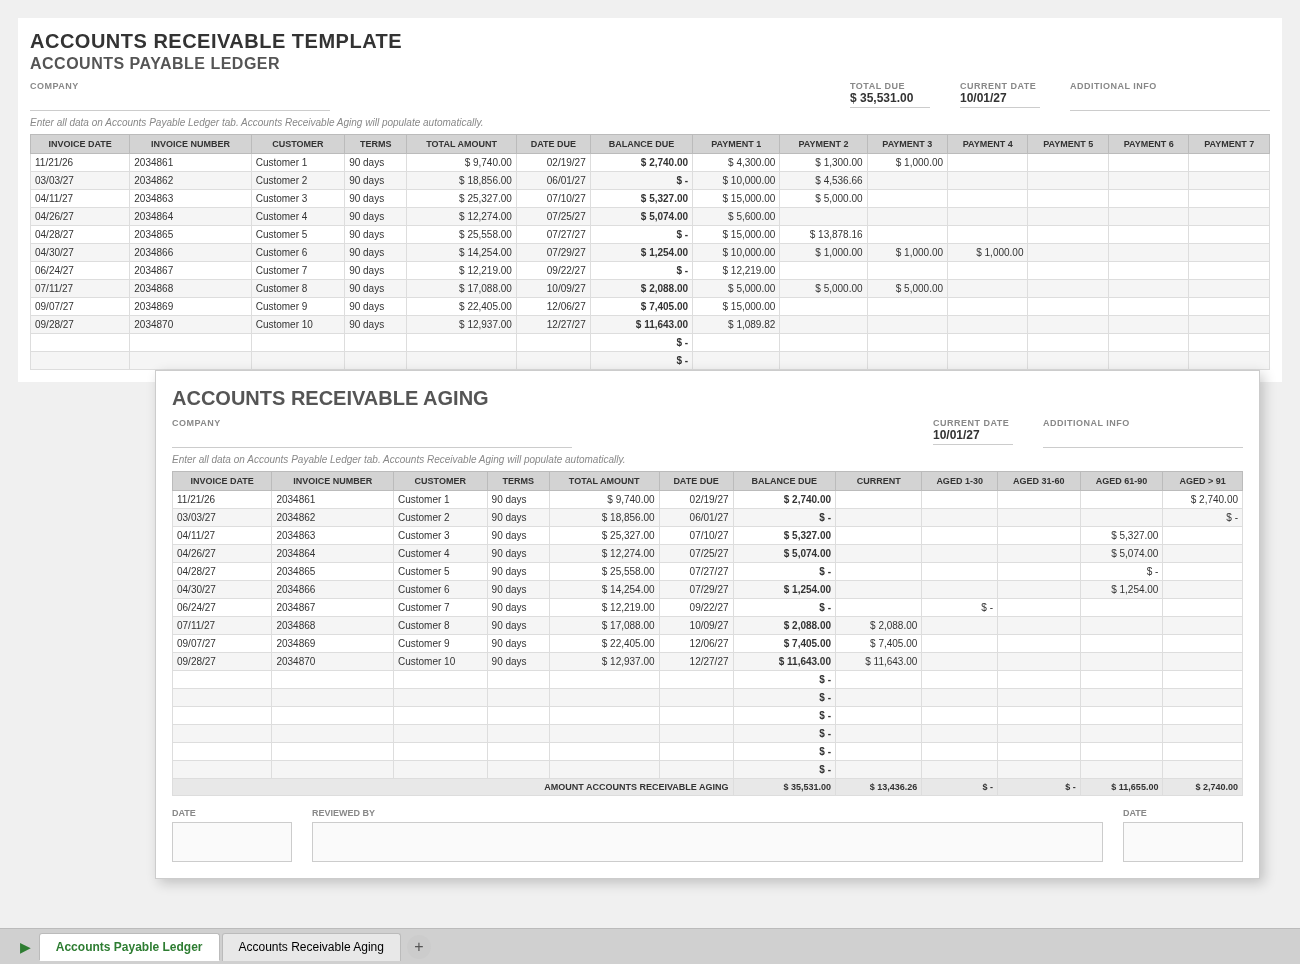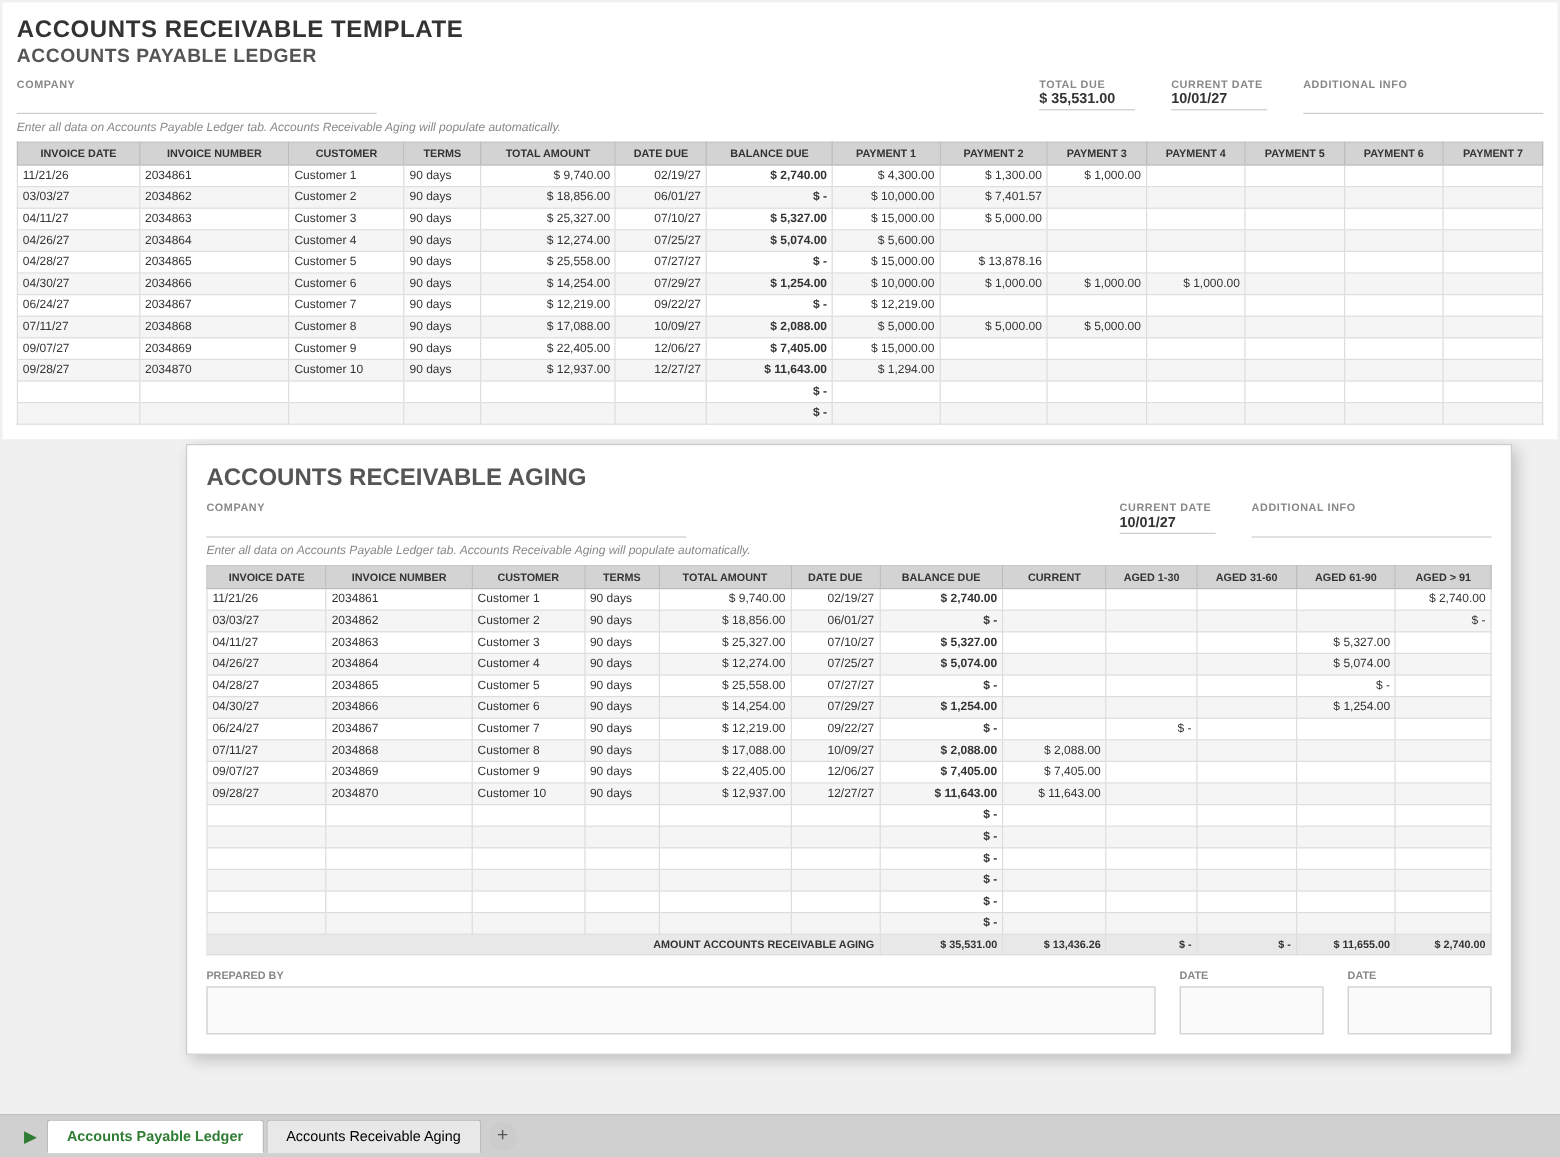--- a/index.html
+++ b/index.html
@@ -15,21 +15,21 @@
     }
     .tab {
       display: flex; align-items: center; height: 28px; padding: 0 16px;
       border: 1px solid #bbb; border-bottom: none; background: #e8e8e8;
       cursor: pointer; font-size: 12px; margin-right: 2px;
       border-radius: 3px 3px 0 0;
     }
     .tab.active { background: white; color: #2e7d32; font-weight: 600; border-bottom: 1px solid white; margin-bottom: -1px; }
     .tab-add { width: 24px; height: 24px; display: flex; align-items: center; justify-content: center; background: #ccc; border-radius: 50%; cursor: pointer; margin-left: 4px; font-size: 16px; color: #555; }
 
-    .main-content { flex: 1; padding: 2px; overflow-y: auto; padding-bottom: 50px; }
+    .main-content { flex: 1; padding: 18px; overflow-y: auto; padding-bottom: 50px; }
 
     
     .section-top { background: white; padding: 12px; margin-bottom: 0; }
 
     h1.doc-title { font-size: 20px; font-weight: 700; color: #333; margin-bottom: 2px; letter-spacing: 0.5px; }
     h2.section-title { font-size: 16px; font-weight: 700; color: #555; margin-bottom: 8px; letter-spacing: 0.5px; }
     h2.section-title-lg { font-size: 20px; font-weight: 700; color: #555; margin-bottom: 8px; }
     .meta-label { font-size: 9px; font-weight: 700; color: #888; text-transform: uppercase; letter-spacing: 0.5px; }
     .meta-value { font-size: 12px; font-weight: 600; color: #333; border-bottom: 1px solid #ccc; min-width: 80px; padding-bottom: 2px; }
 
@@ -136,21 +136,21 @@
             </tr>
             <tr>
               <td>03/03/27</td>
               <td>2034862</td>
               <td>Customer 2</td>
               <td>90 days</td>
               <td style="text-align: right;">$ 18,856.00</td>
               <td style="text-align: right;">06/01/27</td>
               <td class="bold-cell" style="text-align: right;">$ -</td>
               <td style="text-align: right;">$ 10,000.00</td>
-              <td style="text-align: right;">$ 7,401.57</td>
+              <td style="text-align: right;">$ 4,536.66</td>
               <td style="text-align: right;"></td>
               <td style="text-align: right;"></td>
               <td style="text-align: right;"></td>
               <td style="text-align: right;"></td>
               <td style="text-align: right;"></td>
             </tr>
             <tr>
               <td>04/11/27</td>
               <td>2034863</td>
               <td>Customer 3</td>
@@ -263,21 +263,21 @@
               <td style="text-align: right;"></td>
             </tr>
             <tr>
               <td>09/28/27</td>
               <td>2034870</td>
               <td>Customer 10</td>
               <td>90 days</td>
               <td style="text-align: right;">$ 12,937.00</td>
               <td style="text-align: right;">12/27/27</td>
               <td class="bold-cell" style="text-align: right;">$ 11,643.00</td>
-              <td style="text-align: right;">$ 1,294.00</td>
+              <td style="text-align: right;">$ 1,089.82</td>
               <td style="text-align: right;"></td>
               <td style="text-align: right;"></td>
               <td style="text-align: right;"></td>
               <td style="text-align: right;"></td>
               <td style="text-align: right;"></td>
               <td style="text-align: right;"></td>
             </tr>
             <tr>
               <td></td>
               <td></td>
@@ -586,26 +586,26 @@
               <td style="font-weight: 700; background: rgb(224, 224, 224); text-align: right; font-size: 9px;">$ 13,436.26</td>
               <td style="font-weight: 700; background: rgb(224, 224, 224); text-align: right; font-size: 9px;">$ -</td>
               <td style="font-weight: 700; background: rgb(224, 224, 224); text-align: right; font-size: 9px;">$ -</td>
               <td style="font-weight: 700; background: rgb(224, 224, 224); text-align: right; font-size: 9px;">$ 11,655.00</td>
               <td style="font-weight: 700; background: rgb(224, 224, 224); text-align: right; font-size: 9px;">$ 2,740.00</td>
             </tr>
           </tfoot>
       </table>
 
       <div class="prepared-row">
-        <div class="prepared-field">
-          <label>PREPARED BY</label>
+        <div class="prepared-field" style="max-width:120px;">
+          <label>DATE</label>
           <div class="field-box"></div>
         </div>
-        <div class="prepared-field" style="max-width:120px;">
-          <label>DATE</label>
+        <div class="prepared-field">
+          <label>REVIEWED BY</label>
           <div class="field-box"></div>
         </div>
         <div class="prepared-field" style="max-width:120px;">
           <label>DATE</label>
           <div class="field-box"></div>
         </div>
       </div>
     </div>
 
   </div>

